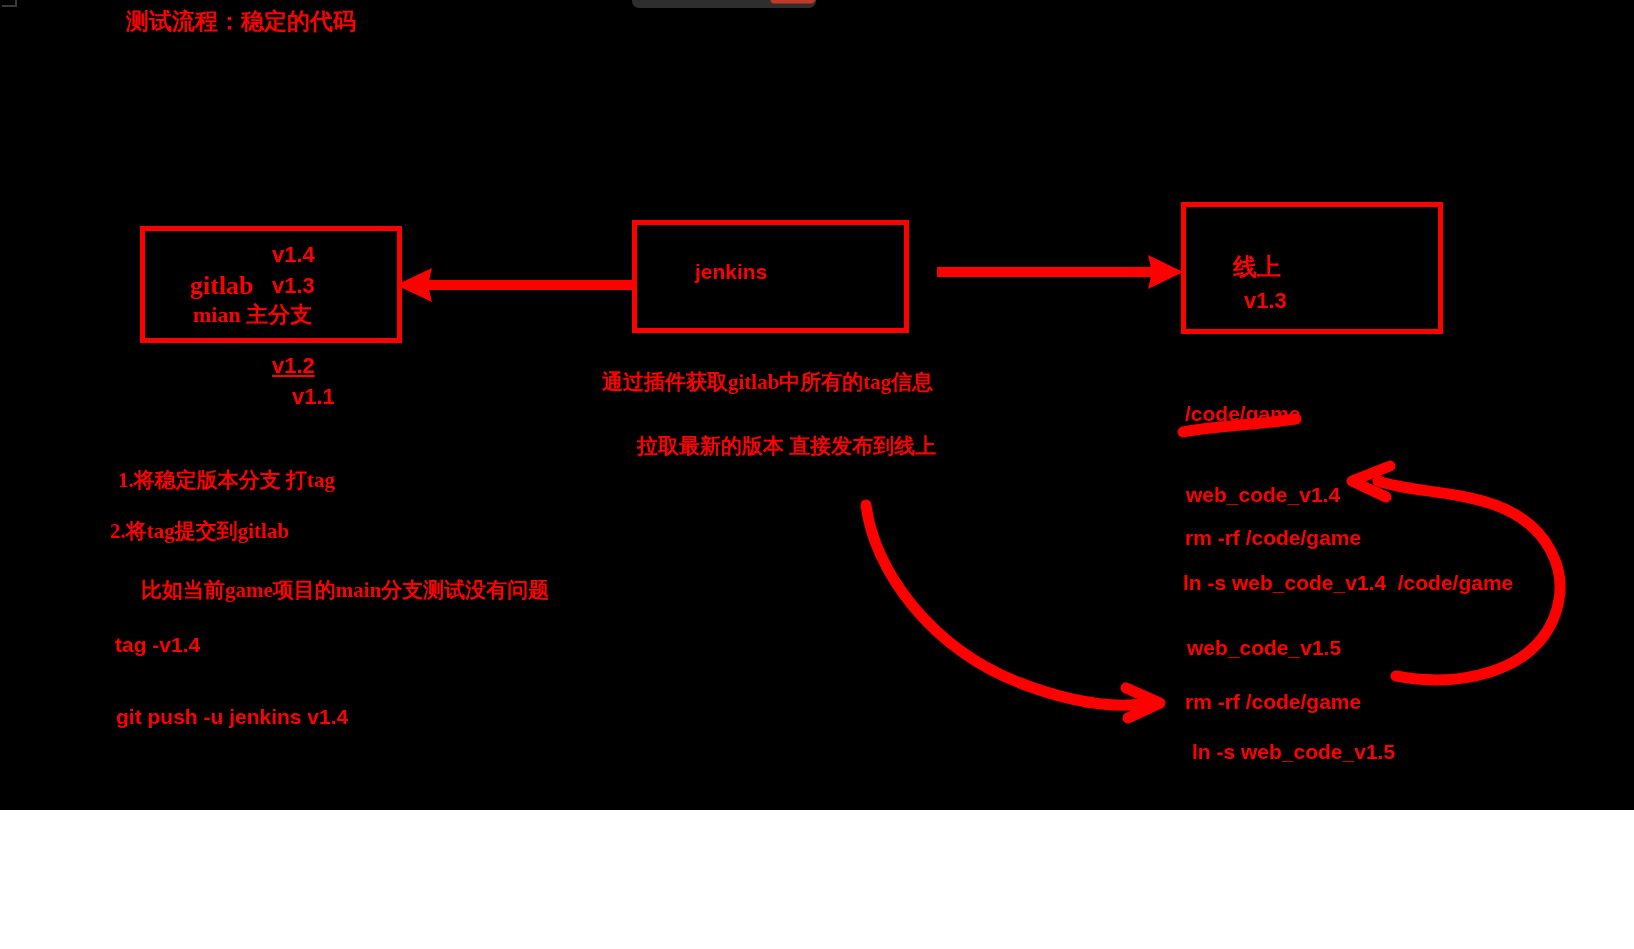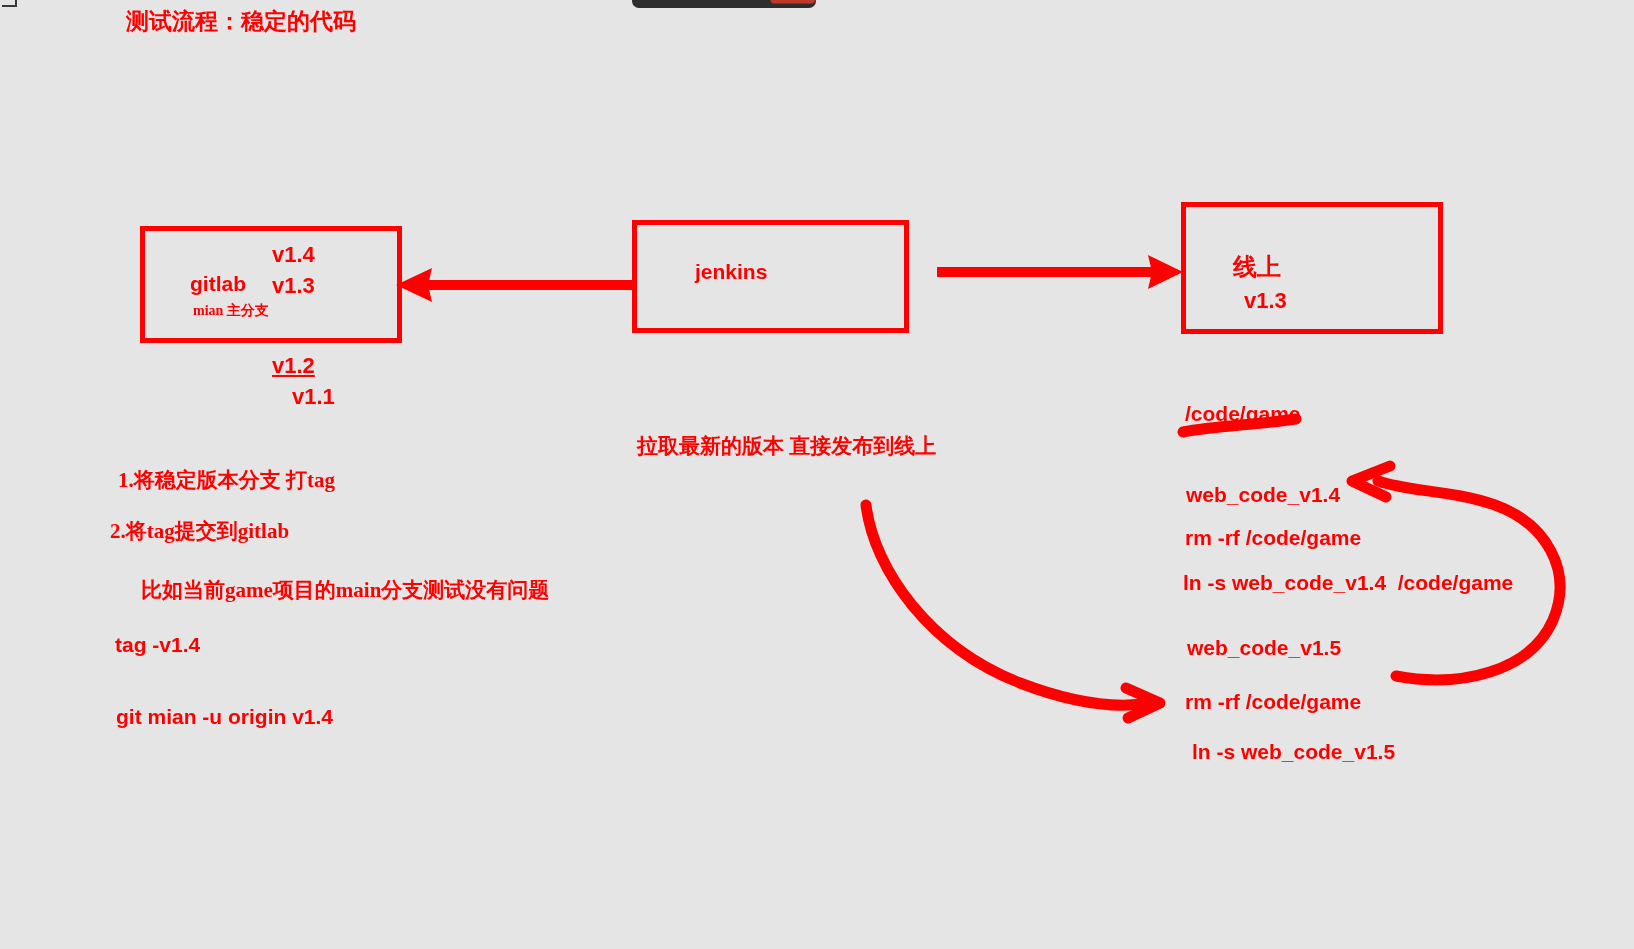--- a/index.html
+++ b/index.html
@@ -7,22 +7,22 @@
     margin: 0;
     padding: 0;
     background: #ffffff;
   }
   body {
     font-family: "Liberation Sans", "DejaVu Sans", sans-serif;
   }
   #canvas {
     position: relative;
     width: 1634px;
-    height: 949px;
-    background: #e5e5e5;
+    height: 810px;
+    background: #000000;
     overflow: hidden;
   }
   .abs { position: absolute; }
 
   
   #topbar-fragment {
     left: 632px; top: -14px;
     width: 184px; height: 22px;
     background: #2e2e2e;
     border-radius: 0 0 7px 7px;
@@ -61,23 +61,23 @@
   }
   #box-gitlab { left: 140px; top: 226px; width: 262px; height: 117px; }
   #box-jenkins { left: 632px; top: 220px; width: 277px; height: 113px; }
   #box-online { left: 1181px; top: 202px; width: 262px; height: 132px; }
 
   
   #page-title { left: 126px; top: 9px; font-size: 23px; }
 
   .version-lbl { font-size: 22px; }
   #v14 { left: 272px; top: 243px; }
-  #gitlab-lbl { left: 190px; top: 272px; font-size: 21px; }
+  #gitlab-lbl { left: 190px; top: 272px; font-size: 26px; font-family: Liberation Serif, serif; }
   #v13 { left: 272px; top: 274px; }
-  #mian-lbl { left: 193px; top: 303px; font-size: 14px; }
+  #mian-lbl { left: 193px; top: 303px; font-size: 22px; }
   #v12 { left: 272px; top: 354px; text-decoration: underline; }
   #v11 { left: 272px; top: 385px; margin-left: 20px; }
 
   #jenkins-lbl { left: 695px; top: 260px; font-size: 21px; text-align: center; }
 
   #online-lbl { left: 1233px; top: 254px; font-size: 24px; }
   #online-ver { left: 1244px; top: 289px; font-size: 22px; }
 
   #mid-note-1 { left: 602px; top: 371px; font-size: 21px; }
   #mid-note-2 { left: 637px; top: 435px; font-size: 21px; }
@@ -124,27 +124,28 @@
   <div class="abs ink ink-serif" id="mian-lbl">mian 主分支</div>
 
   <div class="abs ink version-lbl" id="v12">v1.2</div>
   <div class="abs ink version-lbl" id="v11">v1.1</div>
 
   <div class="abs ink" id="jenkins-lbl">jenkins</div>
 
   <div class="abs ink ink-serif" id="online-lbl">线上</div>
   <div class="abs ink" id="online-ver">v1.3</div>
 
+  <div class="abs ink ink-serif" id="mid-note-1">通过插件获取gitlab中所有的tag信息</div>
   <div class="abs ink ink-serif" id="mid-note-2">拉取最新的版本 直接发布到线上</div>
 
   <div class="abs ink ink-serif" id="step-1">1.将稳定版本分支 打tag</div>
   <div class="abs ink ink-serif" id="step-2">2.将tag提交到gitlab</div>
   <div class="abs ink ink-serif" id="step-3">比如当前game项目的main分支测试没有问题</div>
   <div class="abs ink" id="step-4">tag -v1.4</div>
-  <div class="abs ink" id="step-5">git mian -u origin v1.4</div>
+  <div class="abs ink" id="step-5">git push -u jenkins v1.4</div>
 
   <div class="abs ink" id="cmd-path">/code/game</div>
   <div class="abs ink" id="cmd-1">web_code_v1.4</div>
   <div class="abs ink" id="cmd-2">rm -rf /code/game</div>
   <div class="abs ink" id="cmd-3">ln -s web_code_v1.4  /code/game</div>
   <div class="abs ink" id="cmd-4">web_code_v1.5</div>
   <div class="abs ink" id="cmd-5">rm -rf /code/game</div>
   <div class="abs ink" id="cmd-6">ln -s web_code_v1.5</div>
 
   <svg class="overlay" viewBox="0 0 1634 949">

